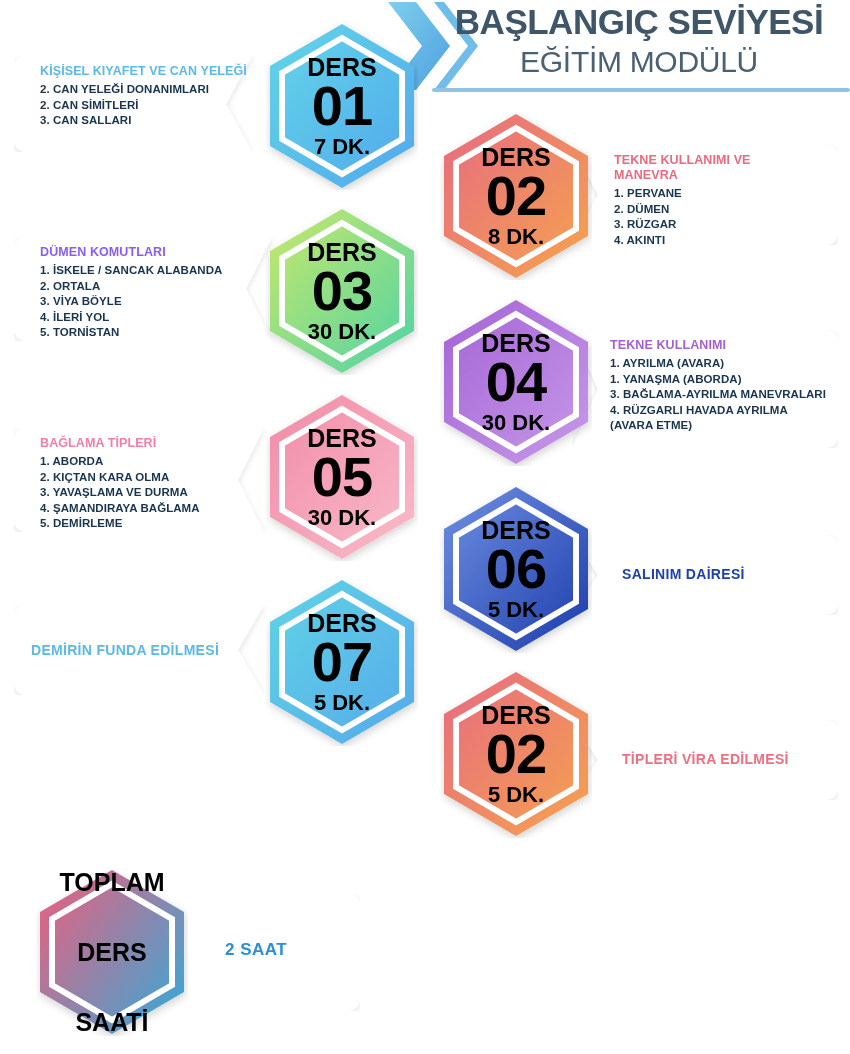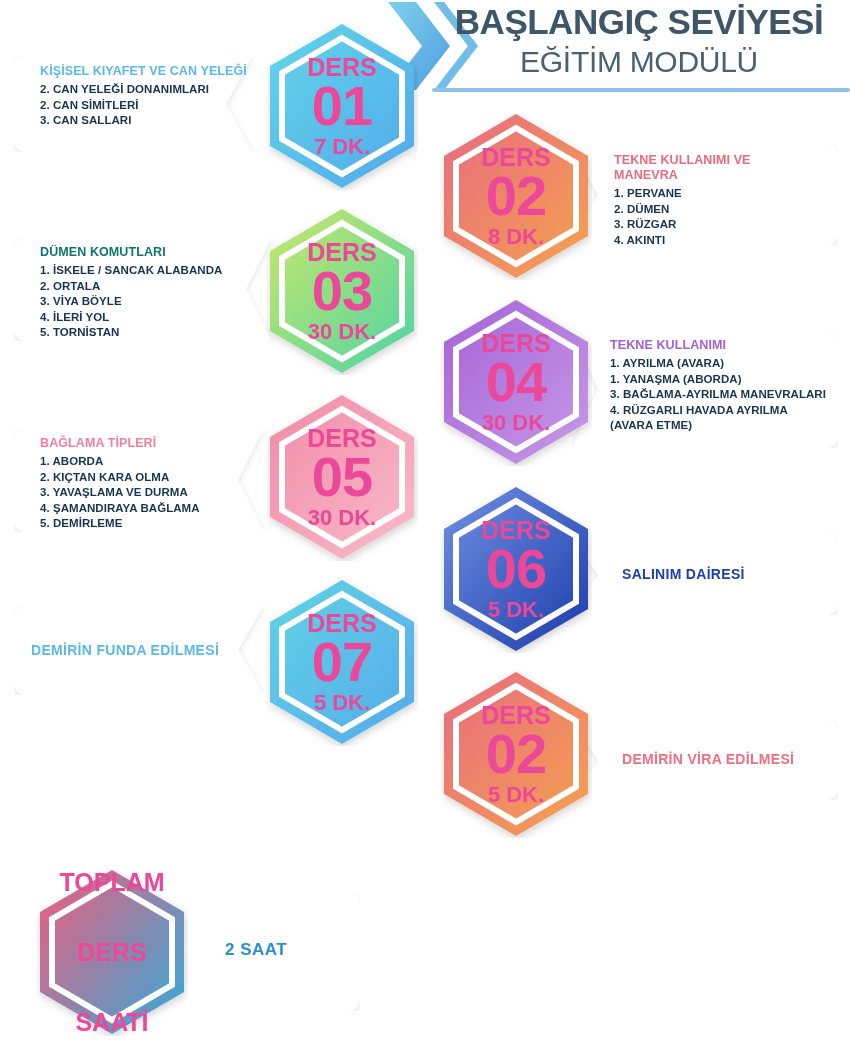--- a/index.html
+++ b/index.html
@@ -71,21 +71,21 @@
   }
   .hex svg { display: block; width: 152px; height: 168px; }
   .hex-text {
     position: absolute;
     left: 0; top: 0;
     width: 152px; height: 168px;
     display: flex;
     flex-direction: column;
     align-items: center;
     justify-content: center;
-    color: #ec4899;
+    color: #000000;
     pointer-events: none;
   }
   .hex-label {
     font-size: 25px;
     font-weight: bold;
     letter-spacing: 0px;
     line-height: 26px;
     margin-bottom: -2px;
   }
   .hex-num {
@@ -259,21 +259,21 @@
       <div class="hex-num">02</div>
       <div class="hex-dur">8 DK.</div>
     </div>
   </div>
 
   <div class="card" style="left:14px; top:237px;">
     <svg width="280" height="104" viewBox="0 0 280 104">
       <path d="M14 0 H258 L232 52 L258 104 H14 Q0 104 0 90 V14 Q0 0 14 0 Z" fill="#ffffff" filter="url(#sh1)"></path>
     </svg>
     <div class="card-body" style="left:26px; top:8px;">
-      <div class="card-title" style="color: #0f766e;">DÜMEN KOMUTLARI</div>
+      <div class="card-title" style="color: #8b5cf6;">DÜMEN KOMUTLARI</div>
       <ul class="card-list">
         <li>1. İSKELE / SANCAK ALABANDA</li>
         <li>2. ORTALA</li>
         <li>3. VİYA BÖYLE</li>
         <li>4. İLERİ YOL</li>
         <li>5. TORNİSTAN</li>
       </ul>
     </div>
   </div>
   <div class="hex" style="left:266px; top:207px;">
@@ -410,21 +410,21 @@
       <div class="hex-num">07</div>
       <div class="hex-dur">5 DK.</div>
     </div>
   </div>
 
   <div class="card" style="left:572px; top:720px;">
     <svg width="266" height="80" viewBox="0 0 266 80">
       <path d="M0 0 H252 Q266 0 266 14 V66 Q266 80 252 80 H0 L26 40 Z" fill="#ffffff" filter="url(#sh1)"></path>
     </svg>
     <div class="card-body" style="left:50px; top:31px;">
-      <div class="card-single" style="color:#ec6f82;">DEMİRİN VİRA EDİLMESİ</div>
+      <div class="card-single" style="color:#ec6f82;">TİPLERİ VİRA EDİLMESİ</div>
     </div>
   </div>
   <div class="hex" style="left:440px; top:670px;">
     <svg viewBox="0 0 152 168">
       <defs>
         <linearGradient id="g08" x1="0" y1="0" x2="1" y2="1">
           <stop offset="0%" stop-color="#e76a81"></stop>
             <stop offset="100%" stop-color="#f5a44e"></stop>
         </linearGradient>
       </defs>

